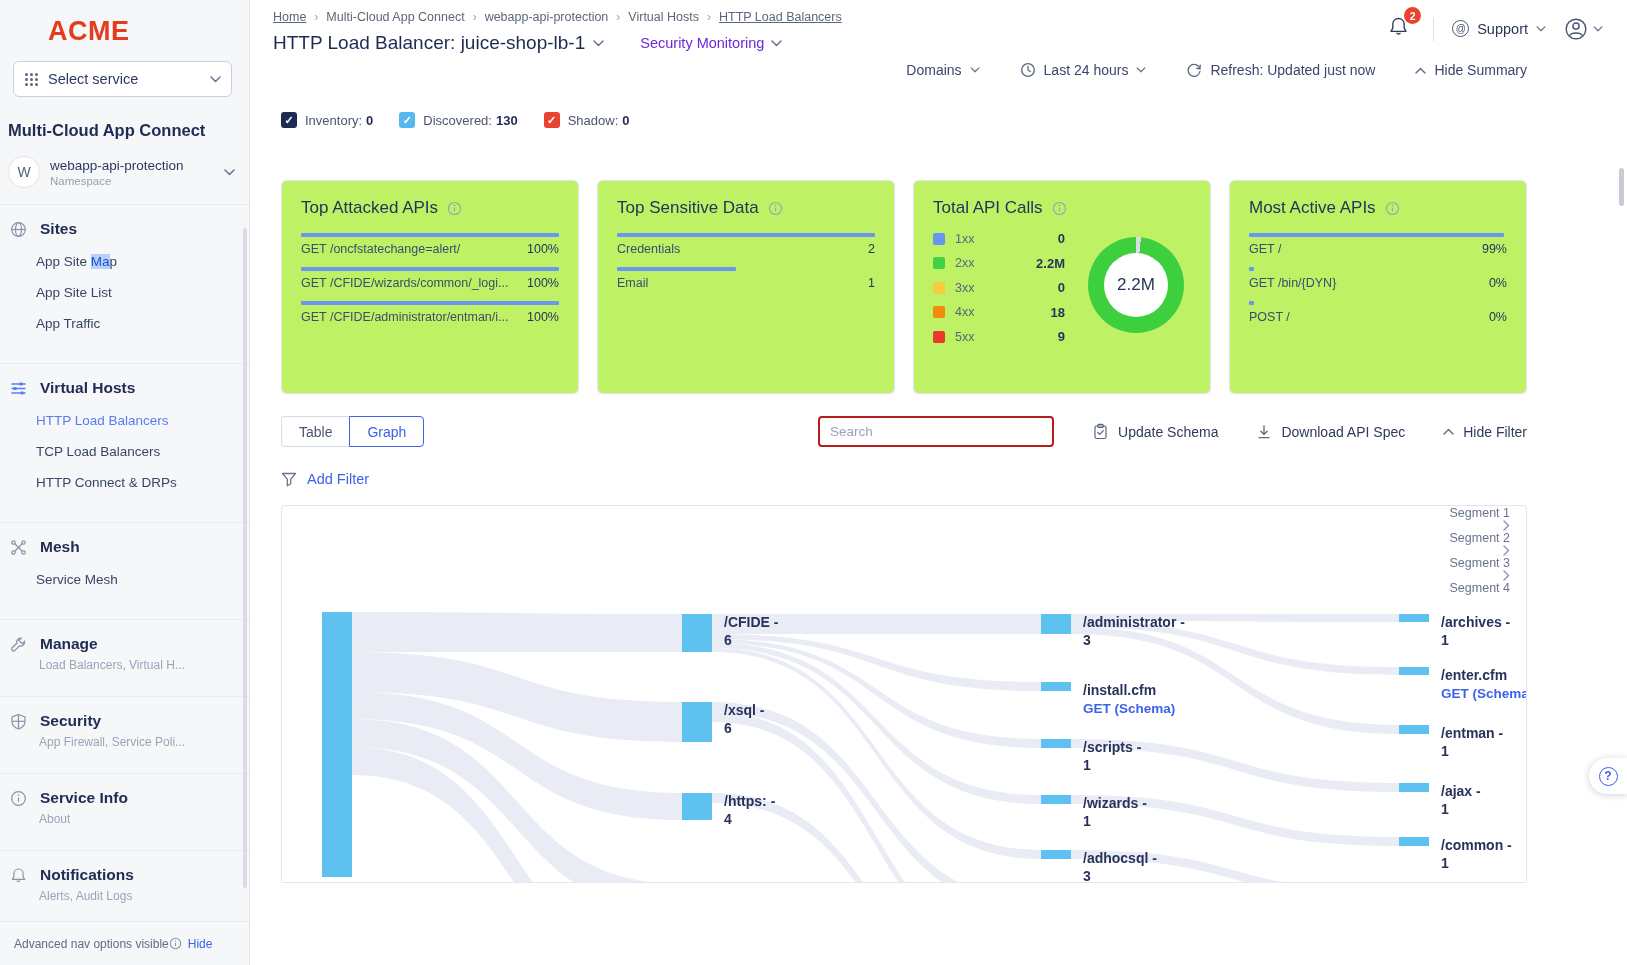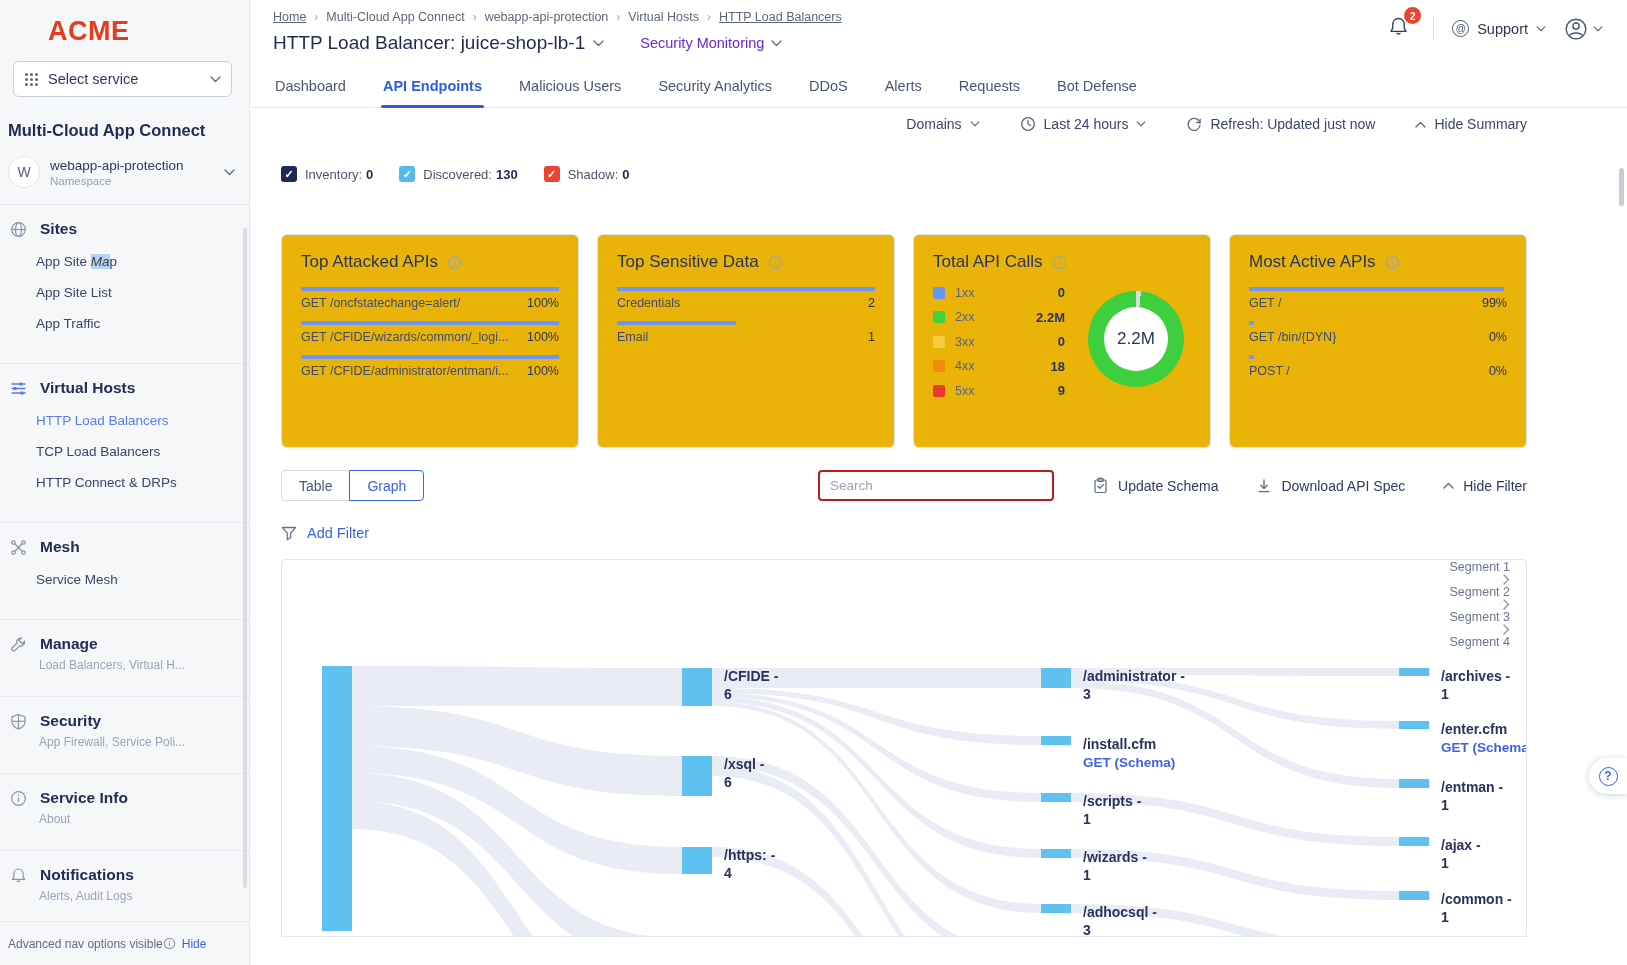--- a/index.html
+++ b/index.html
@@ -22,23 +22,23 @@
   .ns-name { font-size:13.5px; color:#2c3a63; }
   .ns-type { font-size:11.5px; color:#97a0b4; margin-top:2px; }
   .ns-row .chev { margin-left:auto; }
   .side-sec { border-top:1px solid #e6e9ef; padding:13px 0 12px 0; margin-top:12px; }
   .sec-head { display:flex; align-items:flex-end; gap:13px; padding:2px 0 2px 10px; }
   .sec-title { font-size:15.5px; font-weight:600; color:#222d55; }
   .sec-sub { font-size:12px; color:#9aa3b8; margin:3px 0 0 39px; }
   .side-item { font-size:13.5px; color:#3a4566; padding:8px 0 8px 36px; cursor:pointer; }
   .side-item.first { margin-top:6px; }
   .side-item.active { color:#5b7cf0; }
-  .side-item mark { background:#b5d3f8; color:#404040;font-style:italic; }
+  .side-item mark { background:#b5d3f8; color:#1d4ed8; }
   .side-footer { position:absolute; left:0; right:0; bottom:0; height:44px; border-top:1px solid #e6e9ef;
-                 display:flex; align-items:center; padding:0 8px; font-size:12px; color:#606b84; }
+                 display:flex; align-items:center; padding:0 14px; font-size:12px; color:#606b84; }
   .side-footer .hide-link { margin-left:6px; color:#3d62e8; cursor:pointer; }
   .side-scroll { position:absolute; right:2px; top:228px; width:4px; height:660px; background:#d9dce4; border-radius:2px; }
 
   
   .main { position:absolute; left:251px; right:0; top:0; bottom:0; }
   .topbar { padding:10px 24px 0 22px; position:relative; }
   .crumbs { display:flex; align-items:flex-end; gap:8px; font-size:12.5px; color:#5c6779; }
   .crumbs .sep { color:#9aa3b5; font-size:12px; }
   .crumbs .crumb.u { text-decoration:underline; cursor:pointer; }
   .title-row { display:flex; align-items:center; margin-top:8px; gap:8px; }
@@ -69,21 +69,21 @@
   .fb-item { display:flex; align-items:center; gap:8px; cursor:pointer; }
 
   .toggles { display:flex; gap:26px; margin-top:34px; align-items:center; }
   .toggle { display:flex; align-items:center; gap:8px; cursor:pointer; }
   .cbx { width:16px; height:16px; border-radius:3px; color:#fff; font-size:11px; font-weight:700;
          display:flex; align-items:center; justify-content:center; }
   .toggle .t-label { font-size:13px; color:#4a5571; }
   .toggle .t-value { font-size:13px; font-weight:700; color:#1f2a55; margin-left:-4px; }
 
   .cards { display:flex; gap:18px; margin-top:52px; }
-  .card { flex:1; height:214px; background:#eab308; border:1px solid #e3e7ef; border-radius:6px;
+  .card { flex:1; height:214px; background:#bef264; border:1px solid #e3e7ef; border-radius:6px;
           box-shadow:0 1px 3px rgba(40,52,90,.05); padding:17px 19px; position:relative; }
   .card-title-row { display:flex; align-items:center; gap:9px; }
   .card-title { font-size:17px; font-weight:500; color:#28335c; }
   .api-rows { margin-top:15px; }
   .api-row { margin-bottom:11px; }
   .api-bar-track { height:4px; }
   .api-bar { height:4px; background:#6b96f2; border-radius:1px; }
   .api-line { display:flex; justify-content:space-between; margin-top:5px; }
   .api-label { font-size:12.5px; color:#3f4b6e; }
   .api-value { font-size:12.5px; color:#28335c; font-weight:500; }
@@ -354,30 +354,20 @@
         </svg>
         <span class="icon">
           <svg width="10" height="6" viewBox="0 0 11 7">
               <polyline points="1,1 5.5,5.5 10,1" fill="none" stroke="#6a7490" stroke-width="1.5" stroke-linecap="round" stroke-linejoin="round"></polyline>
             </svg>
         </span>
       </span>
     </div>
   </div>
 
-  <nav class="tabs" id="tabs">
-      <span class="tab">Dashboard</span>
-      <span class="tab active">API Endpoints</span>
-      <span class="tab">Malicious Users</span>
-      <span class="tab">Security Analytics</span>
-      <span class="tab">DDoS</span>
-      <span class="tab">Alerts</span>
-      <span class="tab">Requests</span>
-      <span class="tab">Bot Defense</span>
-    </nav>
 
   <div class="content">
 
     <div class="filter-bar">
       <span class="fb-item">
         <span>Domains</span>
         <span class="icon">
           <svg width="10" height="6" viewBox="0 0 11 7">
               <polyline points="1,1 5.5,5.5 10,1" fill="none" stroke="#6a7490" stroke-width="1.5" stroke-linecap="round" stroke-linejoin="round"></polyline>
             </svg>

